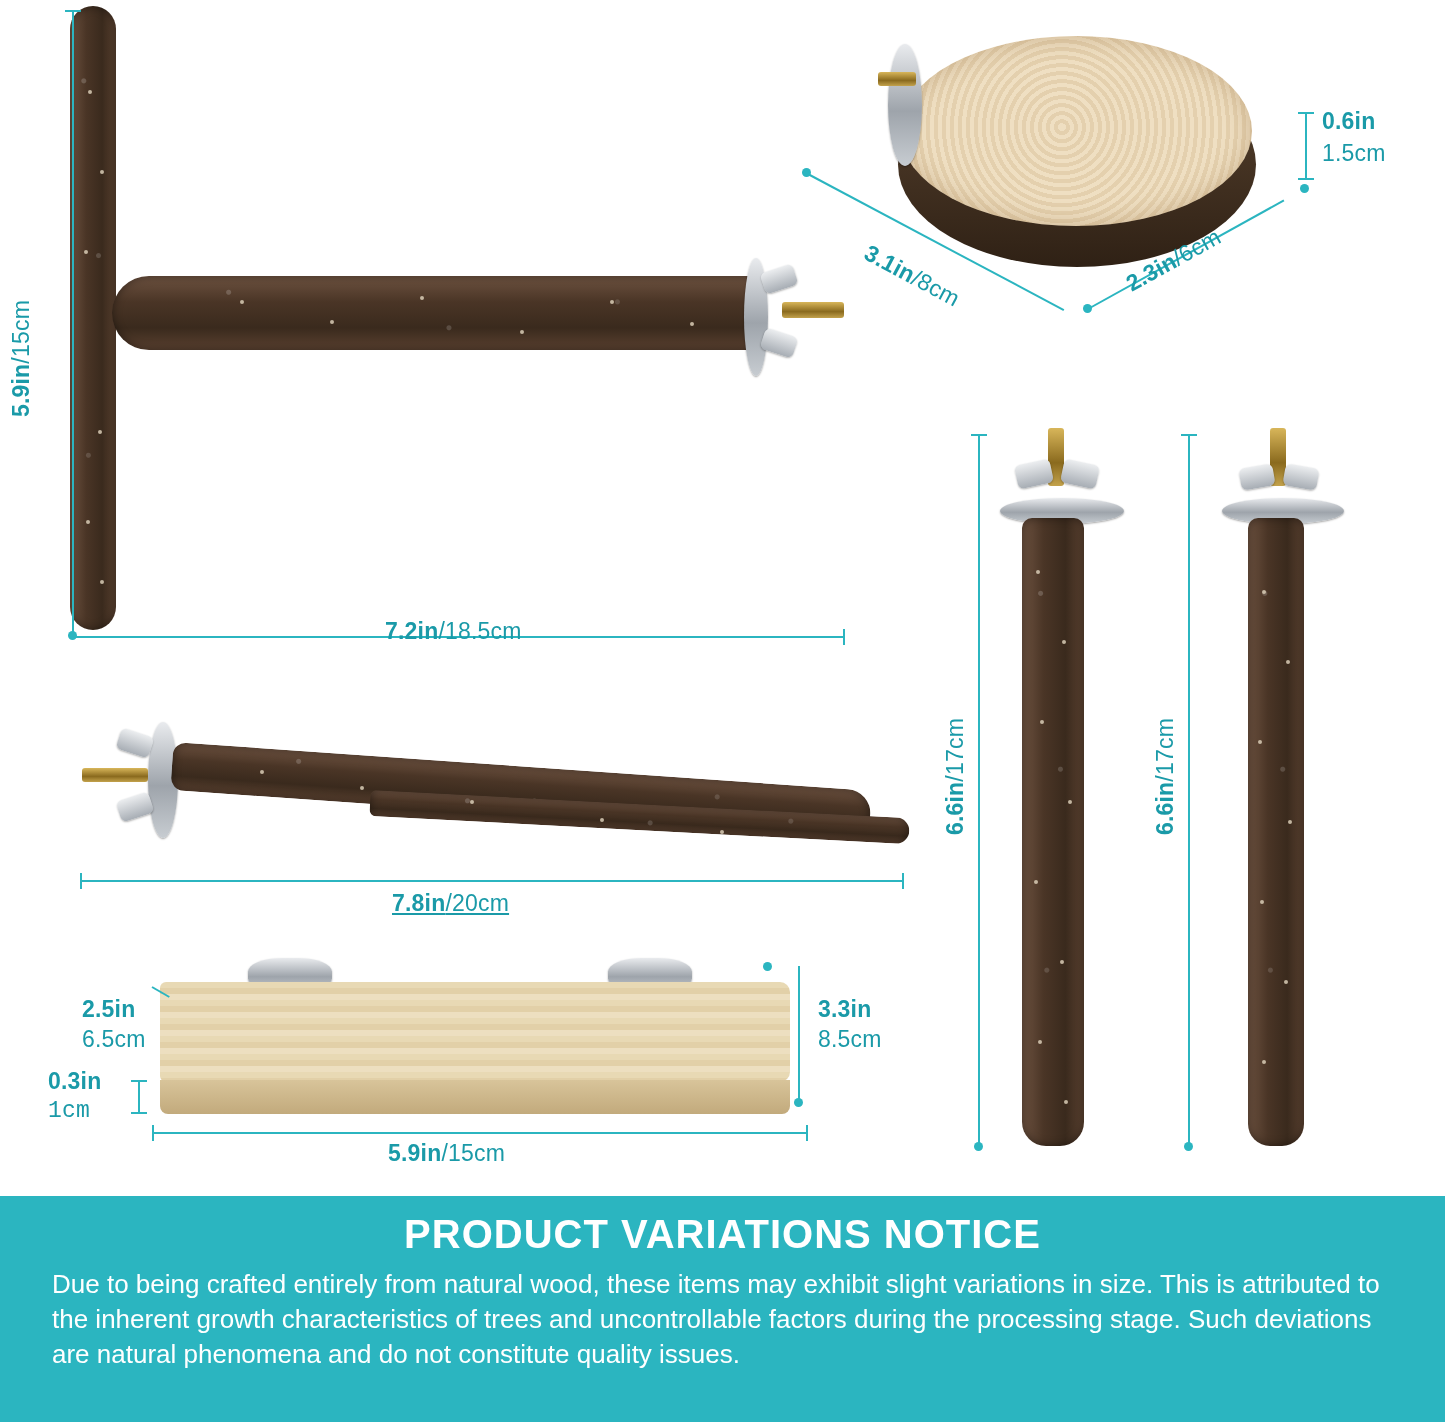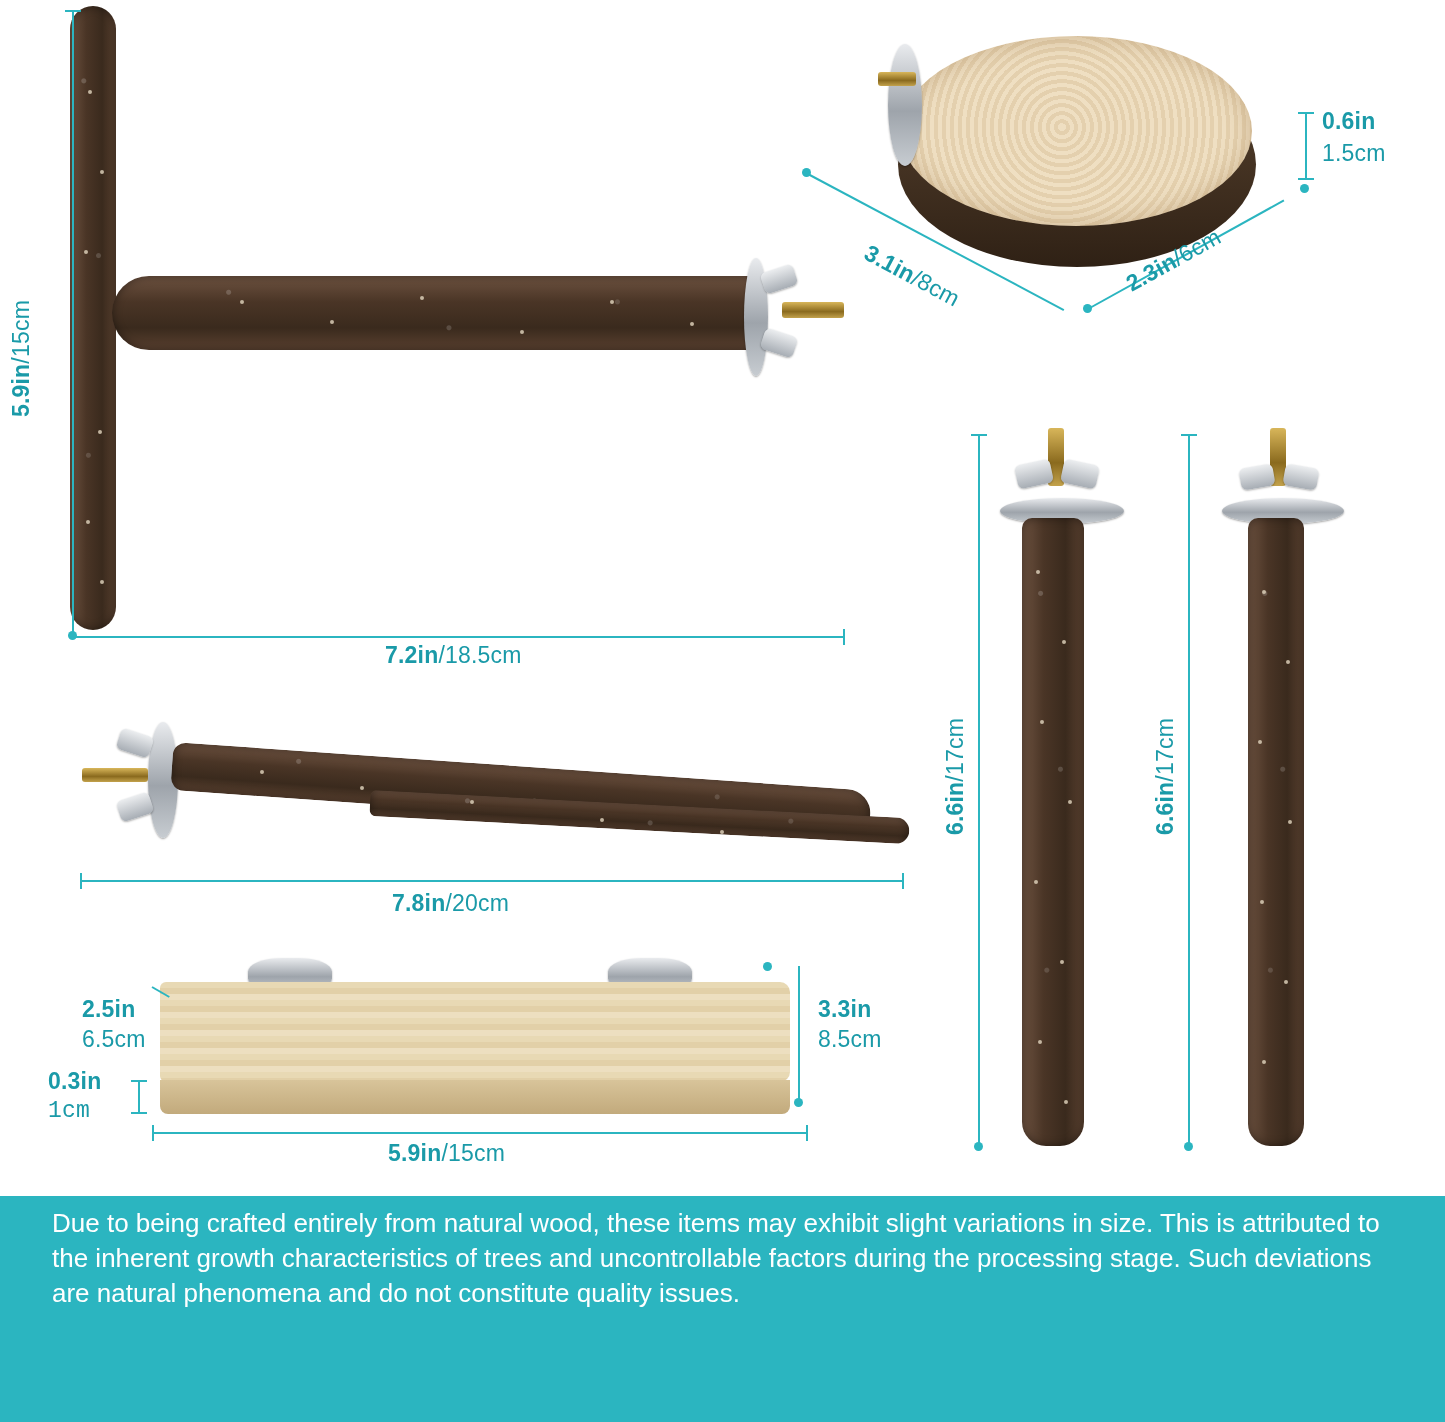--- a/index.html
+++ b/index.html
@@ -180,21 +180,21 @@
 
     <div class="dim-line v" style="left:72px; top:10px; height:626px;"></div>
     <div class="tick h" style="left:65px; top:10px;"></div>
     <div class="dot" style="left:68px; top:631px;"></div>
     <div class="dim-label" style="left:8px; top:300px; writing-mode:vertical-rl; transform:rotate(180deg); text-align:center;">
       <span>5.9in</span><span class="unit">/15cm</span>
     </div>
 
     <div class="dim-line h" style="left:74px; top:636px; width:770px;"></div>
     <div class="tick v" style="left:843px; top:629px;"></div>
-    <div class="dim-label" style="left:385px; top:642px;">
+    <div class="dim-label" style="left:385px; top:618px;">
       <span>7.2in</span><span class="unit">/18.5cm</span>
     </div>
   </div>
 
   <div>
     <div class="slice-bark" style="left:898px; top:62px; width:358px; height:205px;"></div>
     <div class="slice-top" style="left:900px; top:36px; width:352px; height:190px;"></div>
     <div class="washer" style="left:888px; top:44px; width:34px; height:122px;"></div>
     <div class="screw" style="left:878px; top:72px; width:38px; height:14px;"></div>
 
@@ -233,21 +233,21 @@
 
     <div class="speck" style="left:260px; top:770px;"></div>
     <div class="speck" style="left:360px; top:786px;"></div>
     <div class="speck" style="left:470px; top:800px;"></div>
     <div class="speck" style="left:600px; top:818px;"></div>
     <div class="speck" style="left:720px; top:830px;"></div>
 
     <div class="dim-line h" style="left:80px; top:880px; width:824px;"></div>
     <div class="tick v" style="left:80px; top:873px;"></div>
     <div class="tick v" style="left:902px; top:873px;"></div>
-    <div class="dim-label" style="left:392px; top:890px;">
+    <div class="dim-label" style="left:392px; top:890px;text-decoration:underline;">
       <span>7.8in</span><span class="unit">/20cm</span>
     </div>
   </div>
 
   <div>
     <div class="screw" style="left:1048px; top:428px; width:16px; height:58px;"></div>
     <div class="wingnut" style="left:1016px; top:462px; width:36px; height:24px; transform:rotate(-12deg);"></div>
     <div class="wingnut" style="left:1062px; top:462px; width:36px; height:24px; transform:rotate(12deg);"></div>
     <div class="washer" style="left:1000px; top:498px; width:124px; height:26px;"></div>
     <div class="branch vert" style="left:1022px; top:518px; width:62px; height:628px; border-radius:10px 10px 24px 24px;"></div>
@@ -330,16 +330,17 @@
 
     <div class="dim-line h" style="left:152px; top:1132px; width:656px;"></div>
     <div class="tick v" style="left:152px; top:1125px;"></div>
     <div class="tick v" style="left:806px; top:1125px;"></div>
     <div class="dim-label" style="left:388px; top:1140px;">
       <span>5.9in</span><span class="unit">/15cm</span>
     </div>
   </div>
 
   <div class="footer" style="top:1196px; height:226px;">
+    <div class="footer-title">PRODUCT VARIATIONS NOTICE</div>
     <div class="footer-body">Due to being crafted entirely from natural wood, these items may exhibit slight variations in size. This is attributed to the inherent growth characteristics of trees and uncontrollable factors during the processing stage. Such deviations are natural phenomena and do not constitute quality issues.</div>
   </div>
 
 </div>
 
 </body></html>

